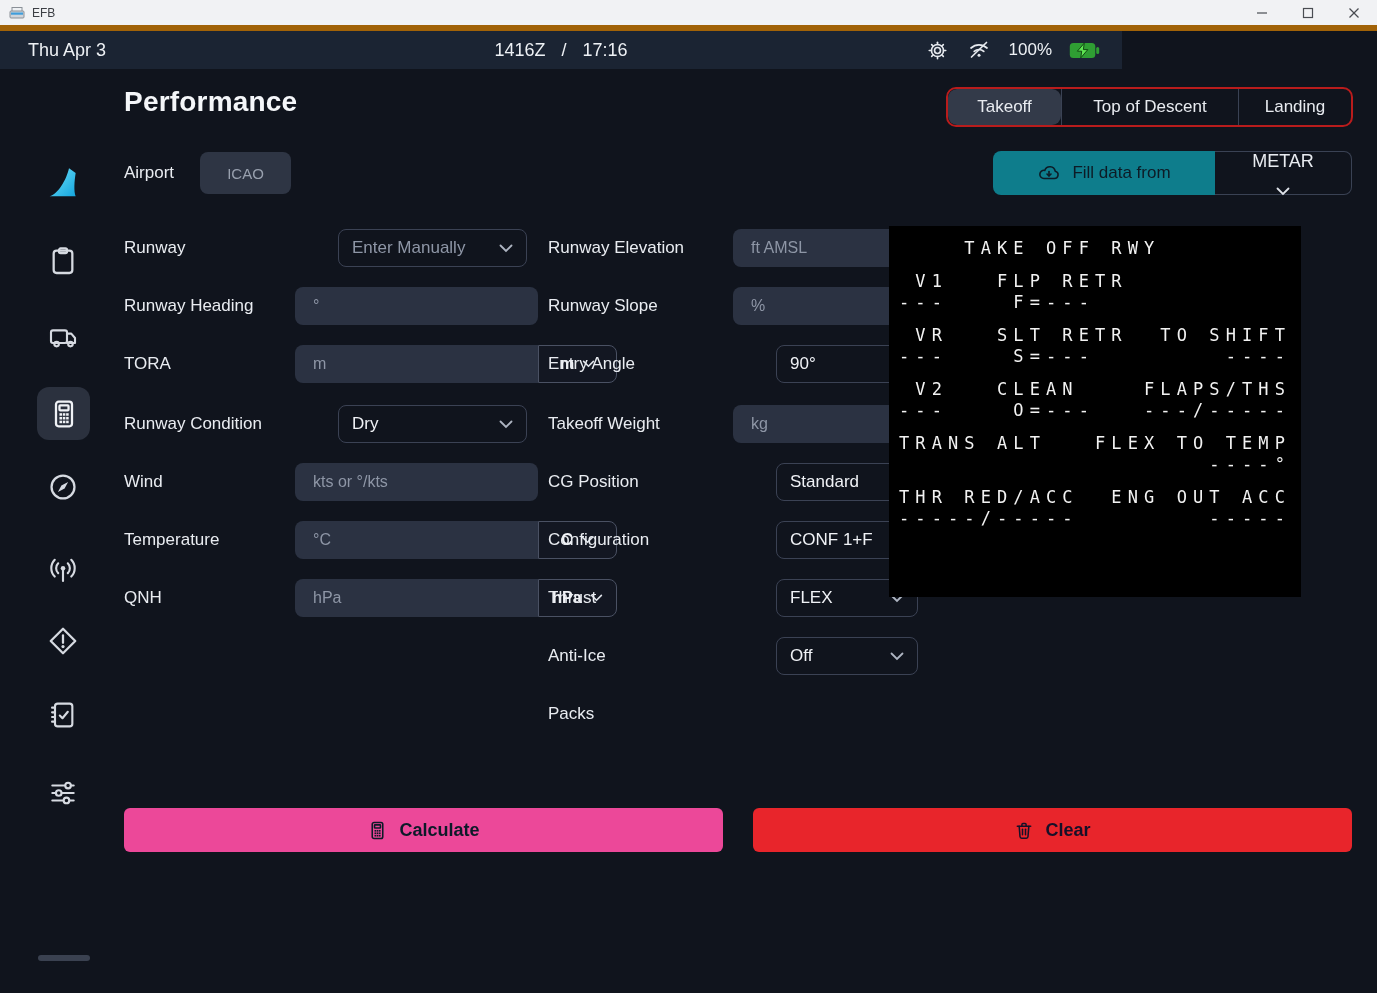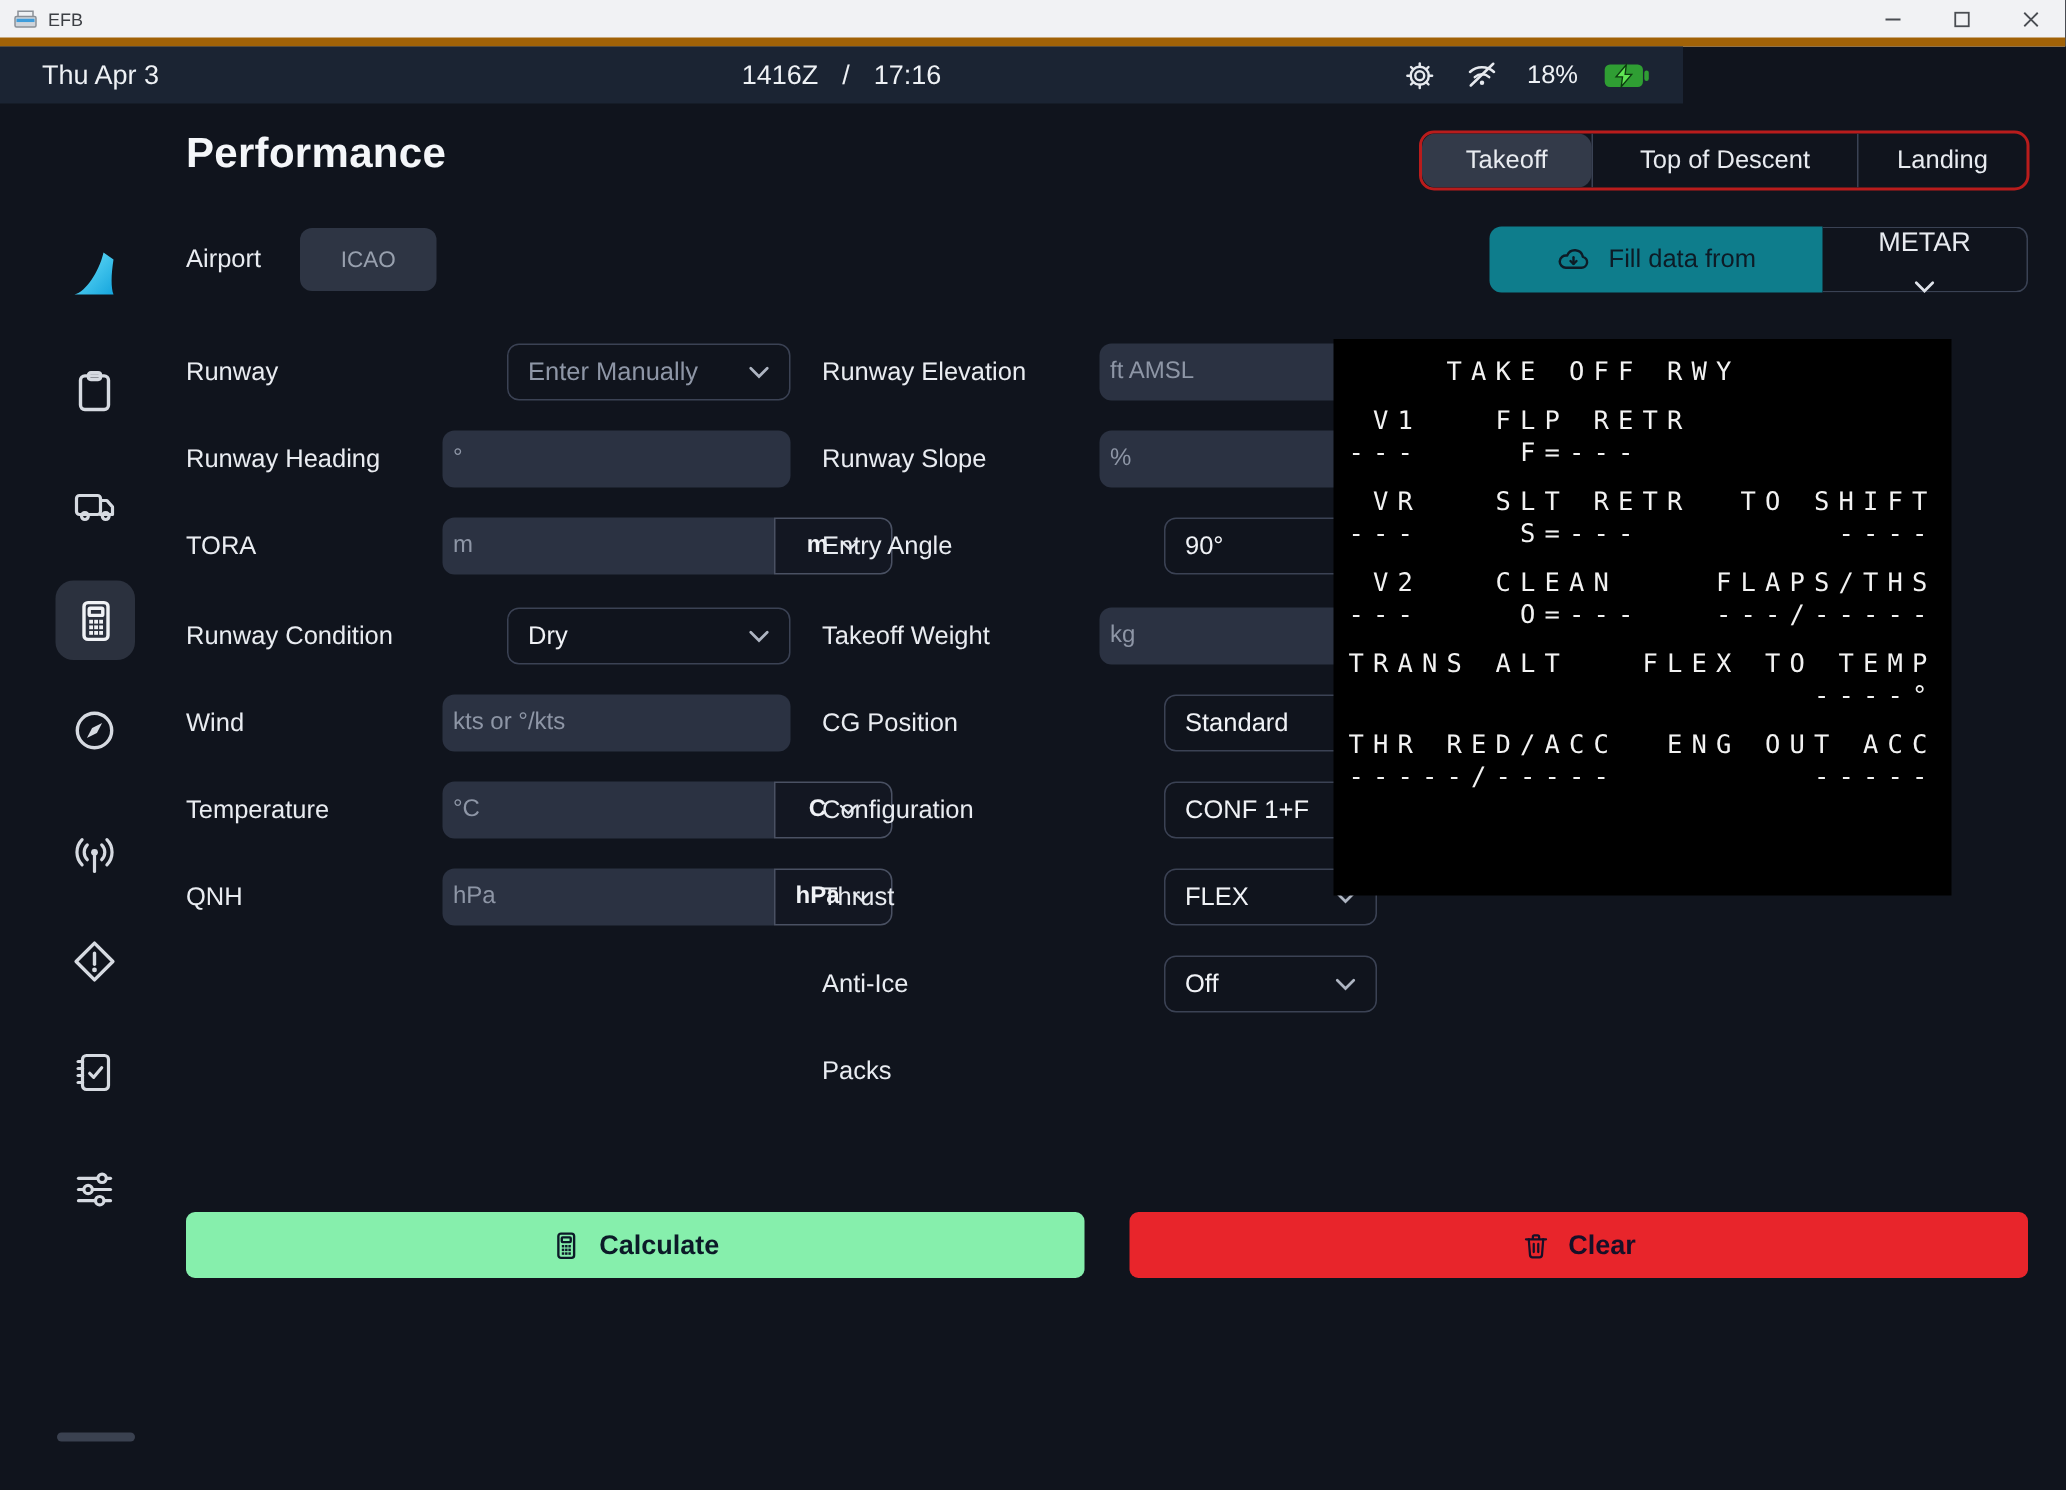--- a/index.html
+++ b/index.html
@@ -53,21 +53,21 @@
   .col{position:absolute;top:229px;}
   .col-left{left:124px;width:403px;}
   .col-right{left:548px;width:370px;}
   .frow{display:flex;align-items:center;height:38px;margin-bottom:20px;}
   .gap-top{margin-top:22px;}
   .flabel{font-size:17px;color:#e9ecf1;flex:none;}
   .col-left .flabel{width:171px;}
   .col-right .flabel{width:185px;}
   .fwrap{flex:1;height:38px;display:flex;}
   .finput{flex:1;min-width:0;height:38px;background:#2b3242;border:none;border-radius:8px;outline:none;
-    padding:0 7px;font-size:16px;color:#eef1f5;font-family:inherit;box-sizing:border-box;}
+    padding:0 18px;font-size:16px;color:#eef1f5;font-family:inherit;box-sizing:border-box;}
   .finput::placeholder{color:#8e96a6;}
   .combo .finput{border-radius:8px 0 0 8px;}
   .unit{flex:none;height:38px;background:#131722;border:1px solid #4a5163;border-radius:0 8px 8px 0;
     box-sizing:border-box;display:flex;align-items:center;justify-content:center;gap:8px;}
   .col-left .unit{width:79px;}
   .col-right .unit{width:74px;}
   .unit-text{font-size:16px;color:#f0f2f6;font-weight:bold;}
   .fselect{flex:1;height:38px;border:1px solid #3b4254;border-radius:8px;box-sizing:border-box;
     display:flex;align-items:center;padding:0 13px;justify-content:space-between;background:transparent;margin-left:43px;}
   .sel-value{font-size:17px;color:#f0f2f6;}
@@ -75,21 +75,21 @@
   .chev{flex:none;}
   
   .mcdu{position:absolute;left:889px;top:226px;width:412px;height:371px;background:#000;box-sizing:border-box;
     padding:12px 0 0 10px;overflow:hidden;}
   .mcdu-line{height:21px;line-height:21px;font-family:"DejaVu Sans Mono", monospace;font-size:17px;
     letter-spacing:6.1px;color:#f2f2f2;white-space:pre;}
   .mcdu-gap{margin-top:12px;}
   
   .action-btn{position:absolute;top:808px;height:44px;width:599px;border-radius:6px;display:flex;
     align-items:center;justify-content:center;gap:11px;font-size:18px;font-weight:bold;}
-  .calc-btn{left:124px;background:#86efac;color:#0c1a28;}
+  .calc-btn{left:124px;background:#ec4899;color:#0c1a28;}
   .clear-btn{left:753px;background:#e8252b;color:#161028;}
 </style>
 </head>
 <body>
 
 <div class="titlebar">
   <span class="app-ic">
     <svg width="16" height="16" viewBox="0 0 16 16">
       <rect x="3" y="2.5" width="10" height="4.5" fill="#eef1f4" stroke="#8a9097" stroke-width="1"></rect>
       <rect x="1" y="6" width="14" height="7" rx="1" fill="#cfd4da" stroke="#8a9097" stroke-width="1"></rect>
@@ -140,21 +140,21 @@
       </g>
     </svg>
     <svg width="26" height="24" viewBox="0 0 24 24">
       <g stroke="#e6e9ee" stroke-width="1.7" fill="none" stroke-linecap="round">
         <path d="M4 10 C8.6 5.8 15.4 5.8 20 10"></path>
         <path d="M7.2 13.4 C10 10.9 14 10.9 16.8 13.4"></path>
         <line x1="4.5" y1="19" x2="19.5" y2="4.5"></line>
       </g>
       <circle cx="12" cy="17.2" r="1.5" fill="#e6e9ee"></circle>
     </svg>
-    <span class="sb-pct">18%</span>
+    <span class="sb-pct">100%</span>
     <svg width="31" height="17" viewBox="0 0 31 17">
       <rect x="0.8" y="1" width="25.5" height="15" rx="3.5" fill="#2f9e33"></rect>
       <rect x="27.2" y="5" width="3" height="7" rx="1.5" fill="#2f9e33"></rect>
       <path d="M15.2 1.2 L8.4 9.2 h4.3 L11.8 15.8 L18.8 7.6 h-4.4 Z" fill="#5fe553" stroke="#0c3c0f" stroke-width="0.9"></path>
     </svg>
   </div>
 </div>
 
 <div class="sidebar">
   <div class="side-item" style="top:98px;">

